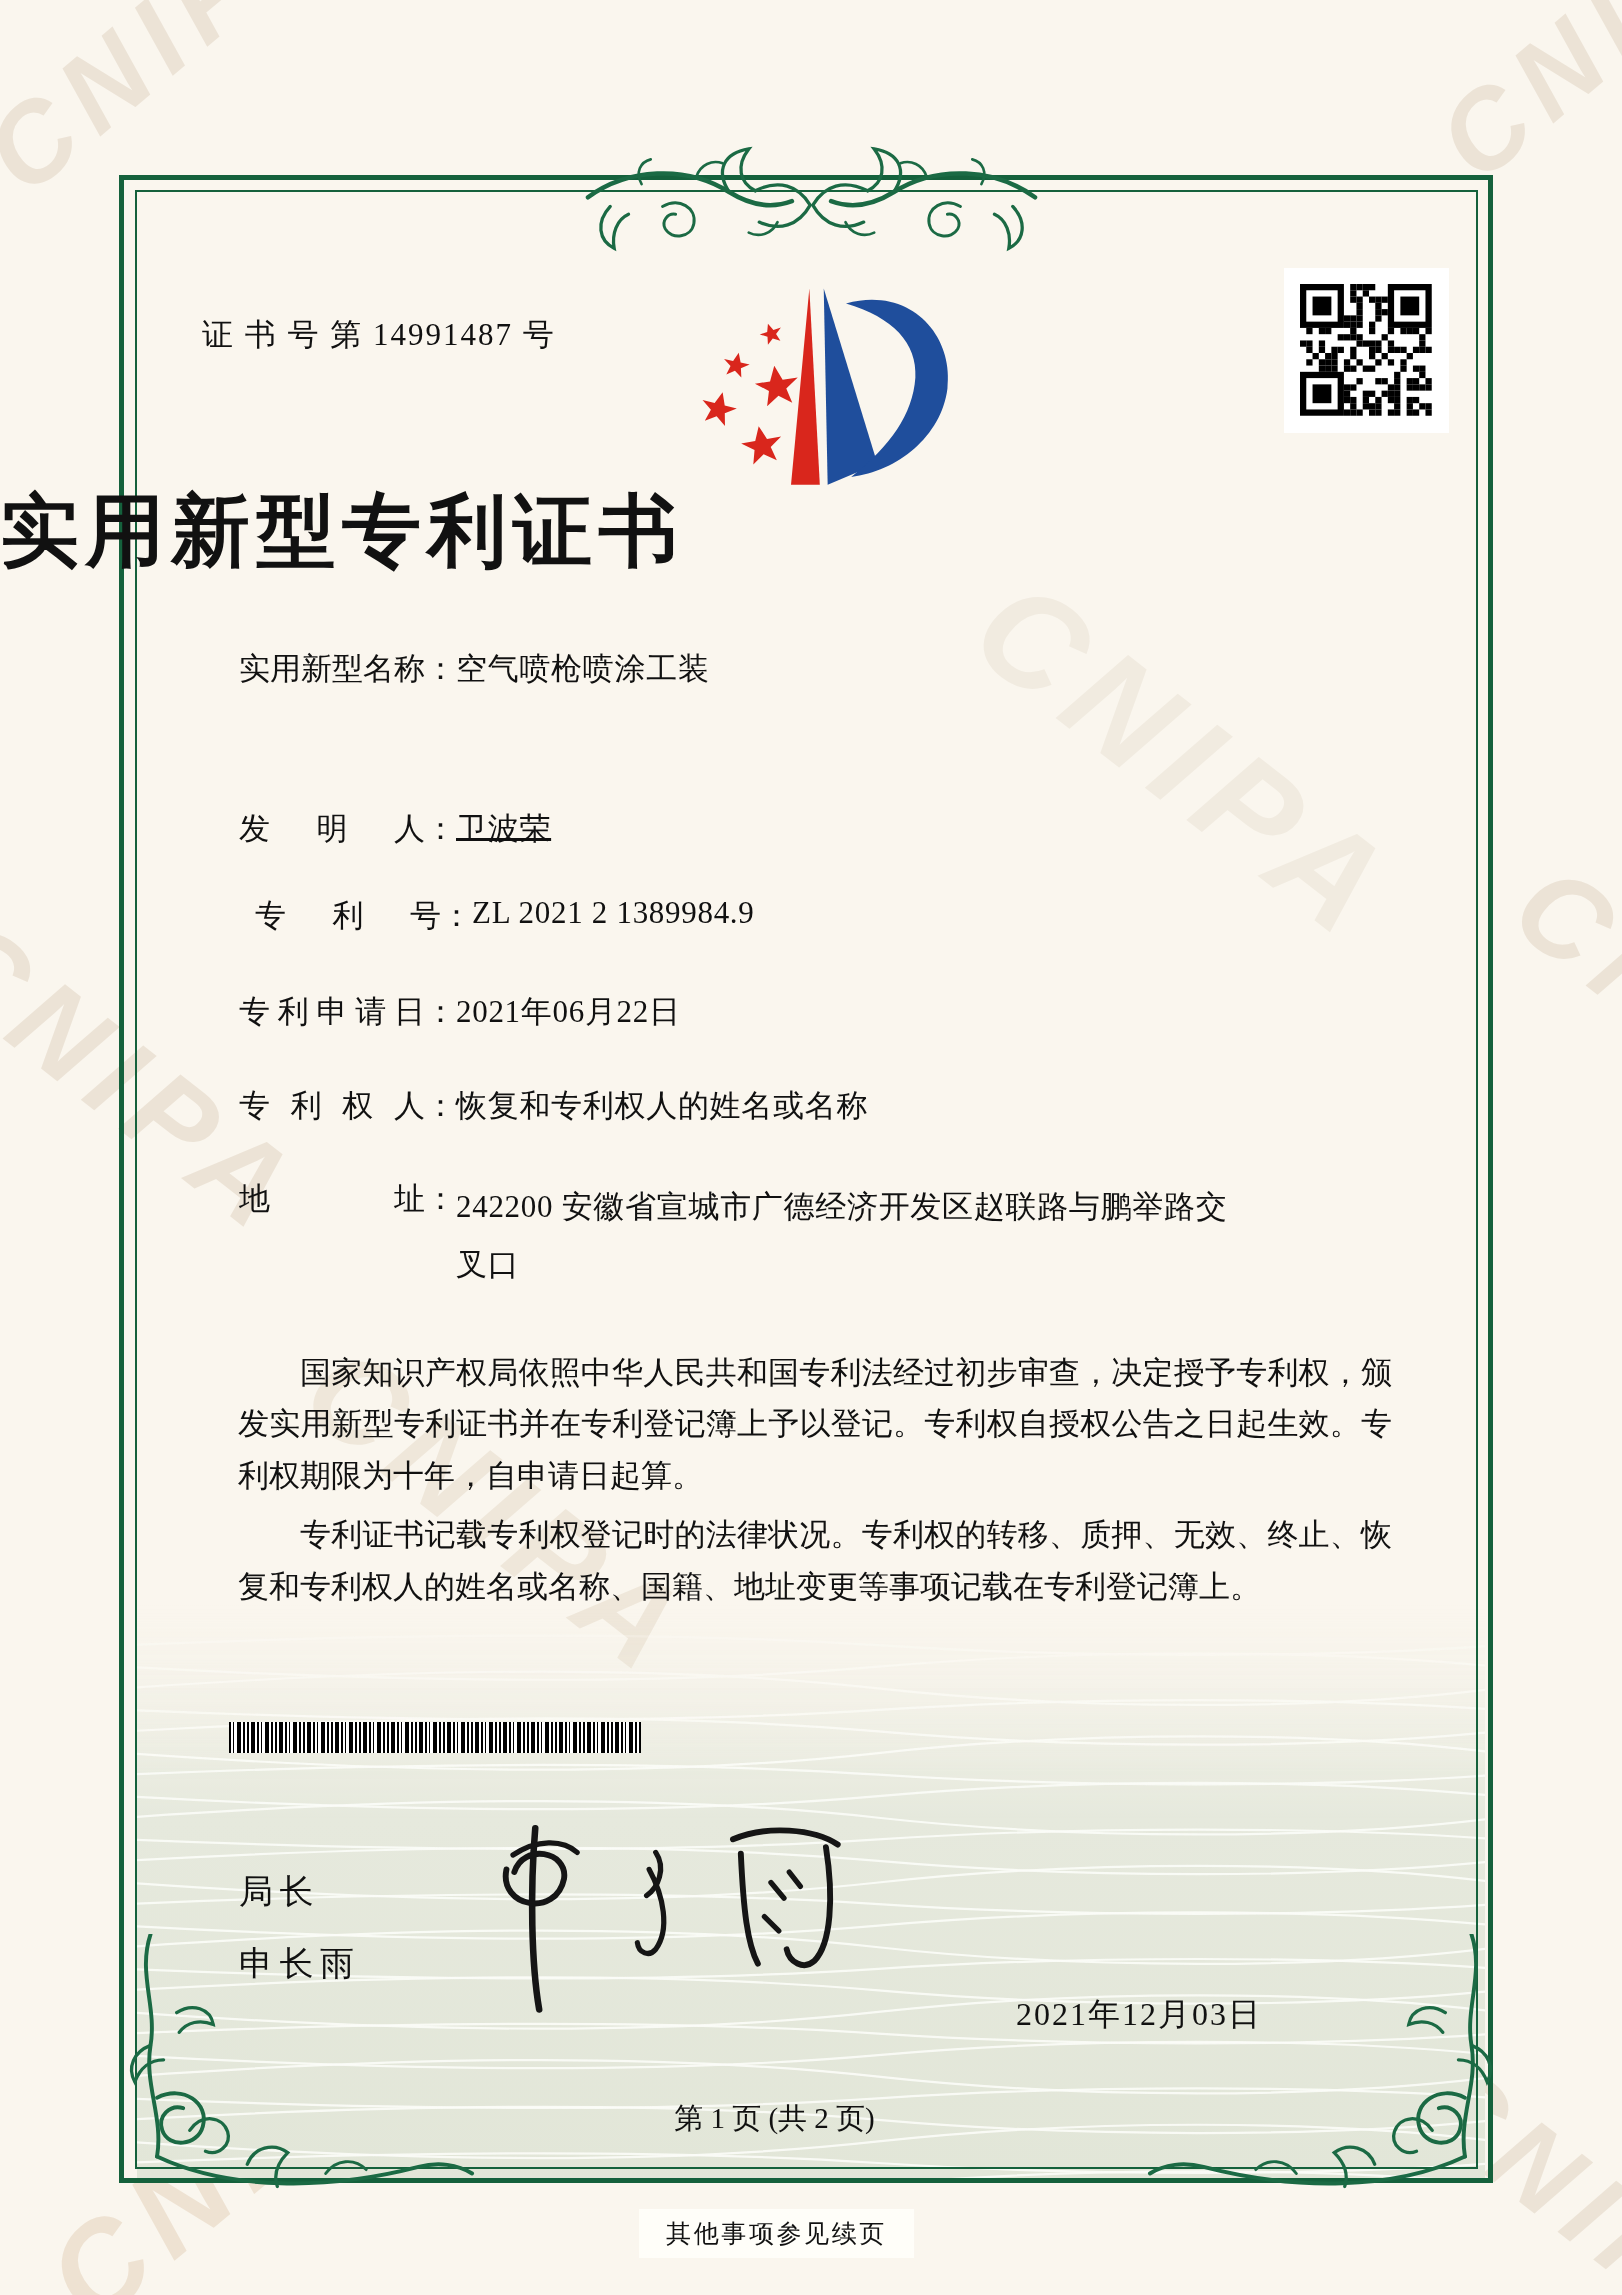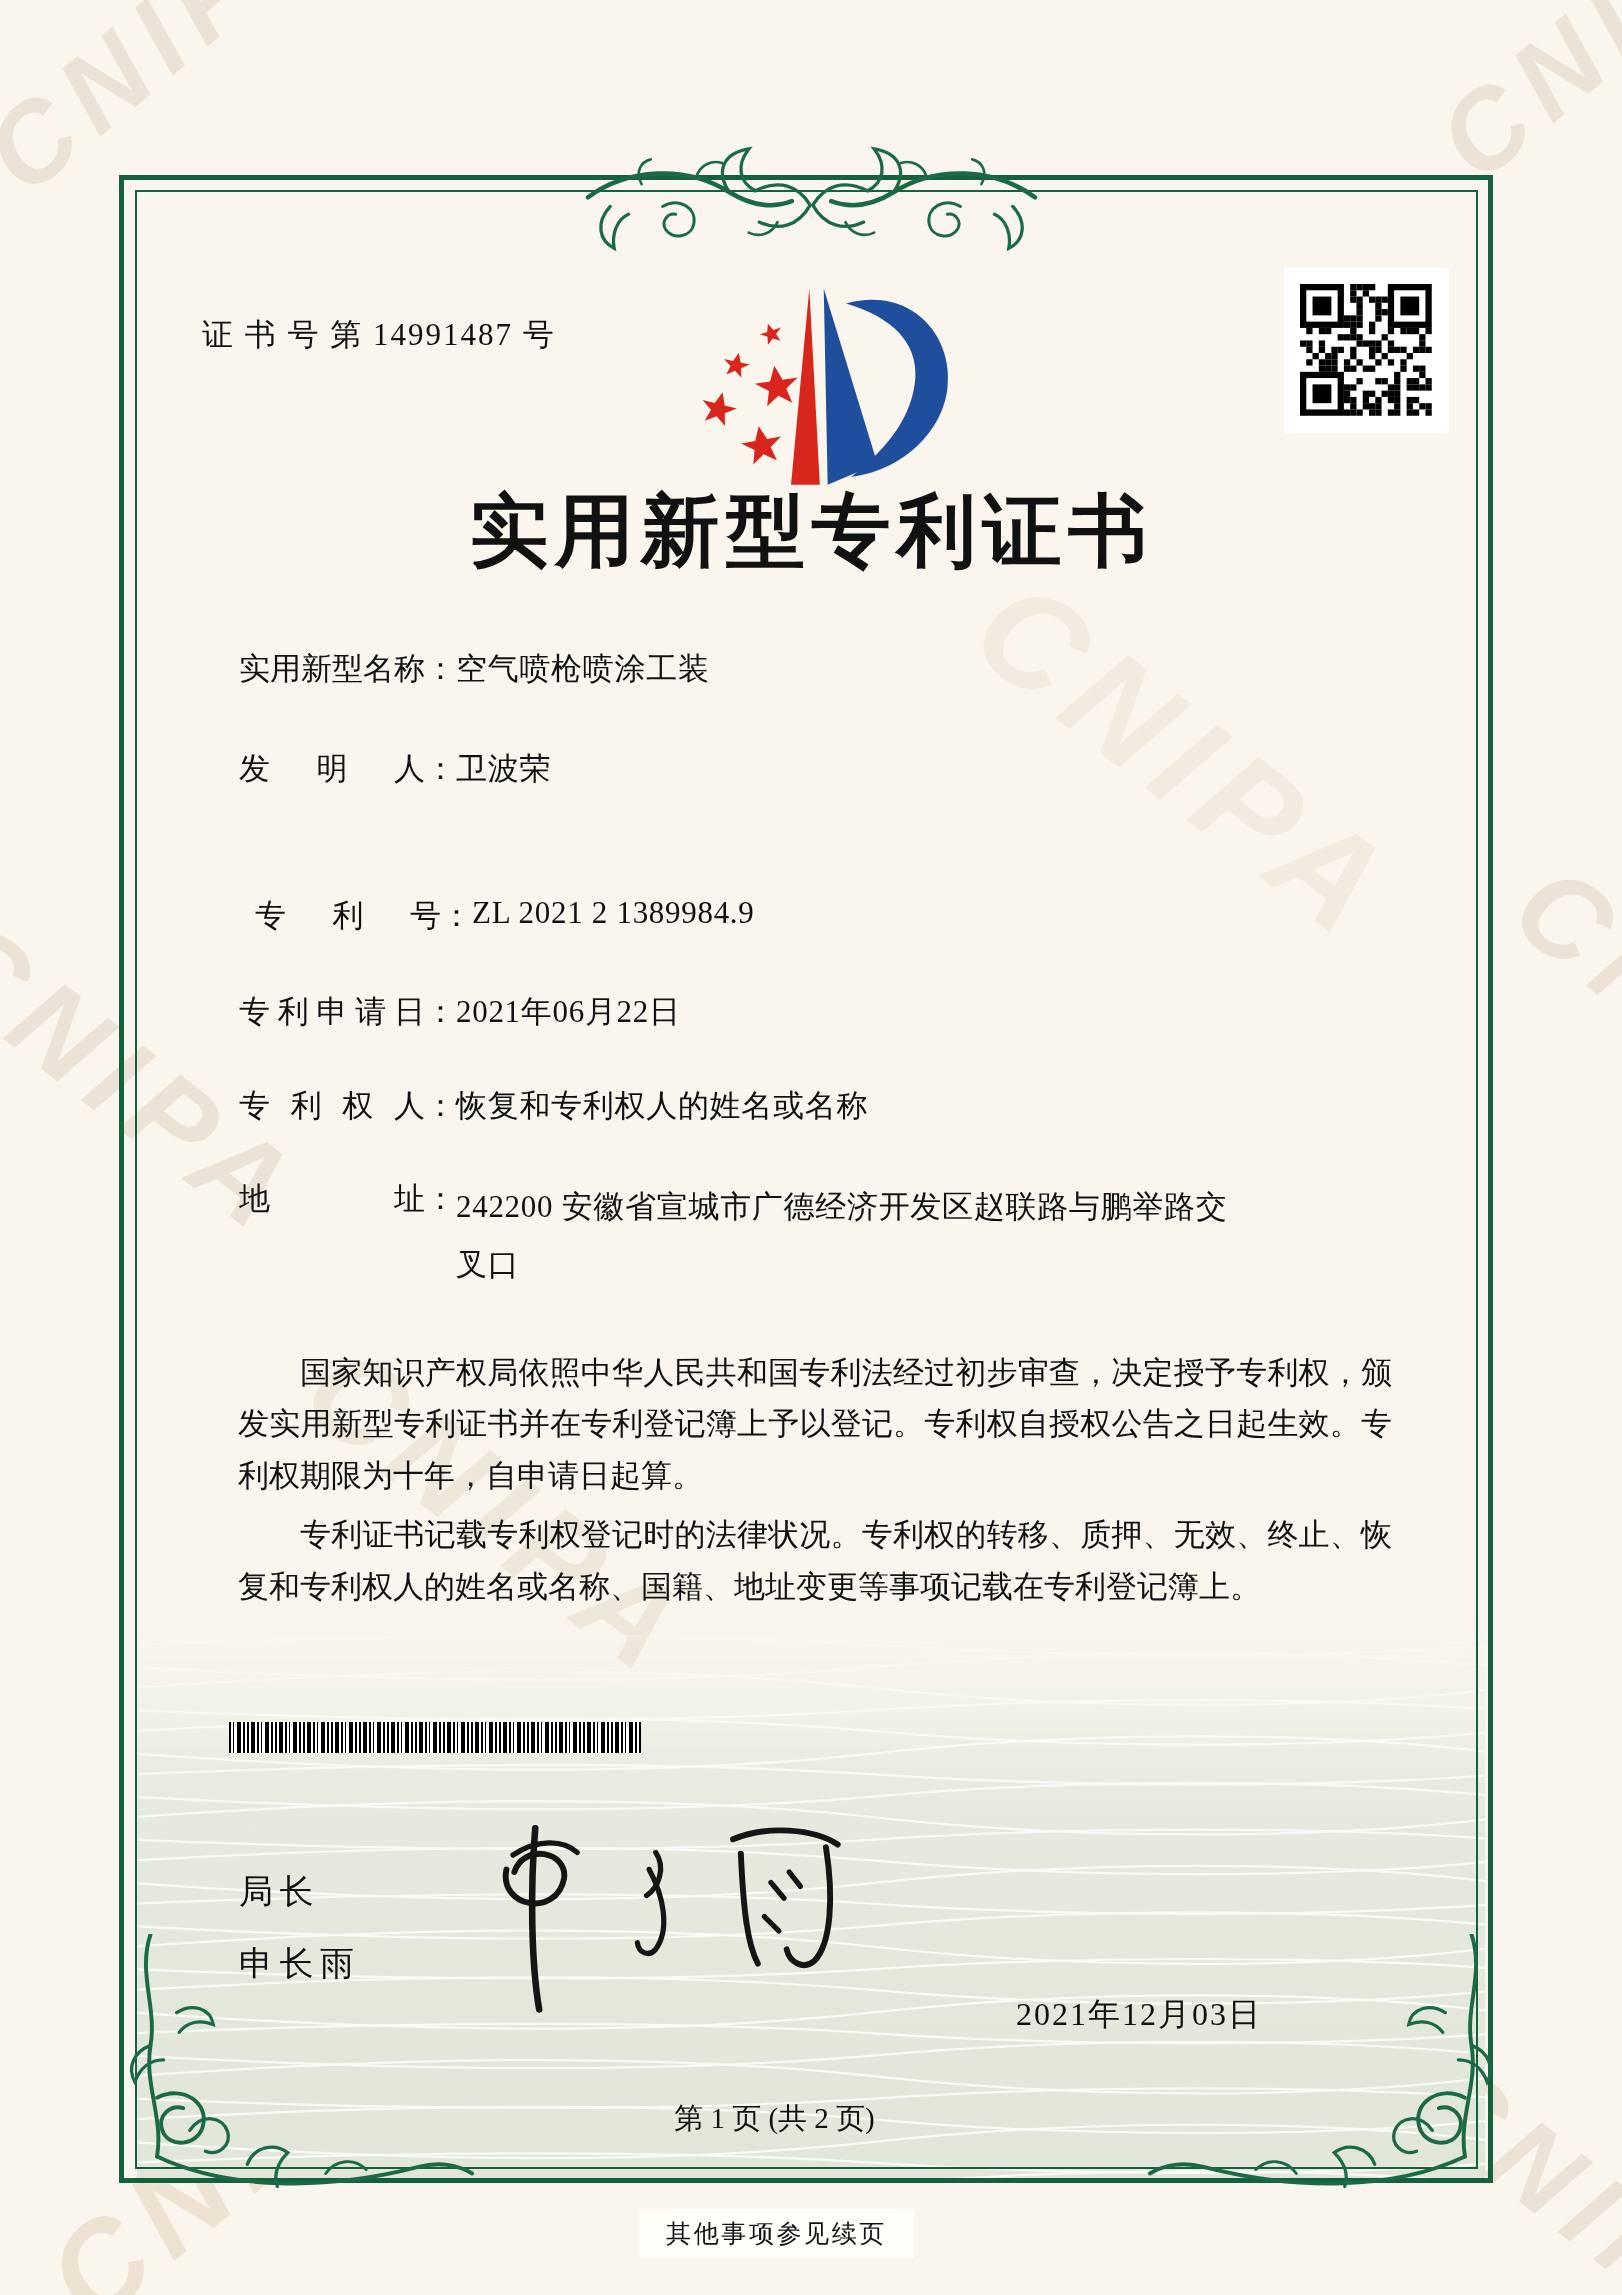--- a/index.html
+++ b/index.html
@@ -28,21 +28,21 @@
             mask-image:linear-gradient(180deg, rgba(0,0,0,.1) 0, #000 170px);
   }
   .waveband svg{display:block;}
   
   .orn{position:absolute; z-index:4;}
   
   .cert-no{position:absolute; z-index:5; left:202px; top:314px; font-size:31px; letter-spacing:2px;}
   .logo{position:absolute; z-index:5; left:681px; top:274px;}
   .qr-box{position:absolute; z-index:5; left:1284px; top:268px; width:165px; height:165px; background:#fff;}
   .qr-box svg{position:absolute; left:16.4px; top:16.4px;}
-  .title{position:absolute; z-index:5; left:0; width:1623px; top:479px; text-align:center;
+  .title{position:absolute; z-index:5; left:0; width:1623px; top:479px; text-align:left;
     font-size:79px; font-weight:bold; letter-spacing:6.5px;}
   .row{position:absolute; z-index:5; left:239px; width:1165px; font-size:31px;}
   .lbl{display:inline-block; width:186px; text-align:justify; text-align-last:justify; vertical-align:top;}
   .colon{display:inline-block; vertical-align:top;}
   .val{letter-spacing:0.7px; vertical-align:top;}
   .val-wrap{display:inline-block; width:779px; line-height:1.88; vertical-align:top; letter-spacing:0.7px;}
   .grant-right{position:absolute; left:592px; top:0;}
   .body-text{position:absolute; z-index:5; left:230px; width:1170px; top:1339px;
     font-size:31px; line-height:1.66; text-align:justify;}
   .body-text p{margin:8px; text-indent:2em;}
@@ -316,21 +316,21 @@
         <rect fill="#fff" x="9.6" y="144" width="48" height="48"></rect>
         <rect x="19.2" y="153.6" width="28.799999999999997" height="28.799999999999997"></rect>
       </svg>
   </div>
 
   <div class="title">实用新型专利证书</div>
 
   <div class="row" style="top:648px;">
     <span class="lbl">实用新型名称</span><span class="colon">：</span><span class="val">空气喷枪喷涂工装</span>
   </div>
-  <div class="row" style="top:748px;">
+  <div class="row" style="top:808px;text-decoration:underline;">
     <span class="lbl">发明人</span><span class="colon">：</span><span class="val">卫波荣</span>
   </div>
   <div class="row" style="top:895px;margin-left:16px;">
     <span class="lbl">专利号</span><span class="colon">：</span><span class="val">ZL 2021 2 1389984.9</span>
   </div>
   <div class="row" style="top:991px;">
     <span class="lbl">专利申请日</span><span class="colon">：</span><span class="val">2021年06月22日</span>
   </div>
   <div class="row" style="top:1085px;">
     <span class="lbl">专利权人</span><span class="colon">：</span><span class="val">恢复和专利权人的姓名或名称</span>

